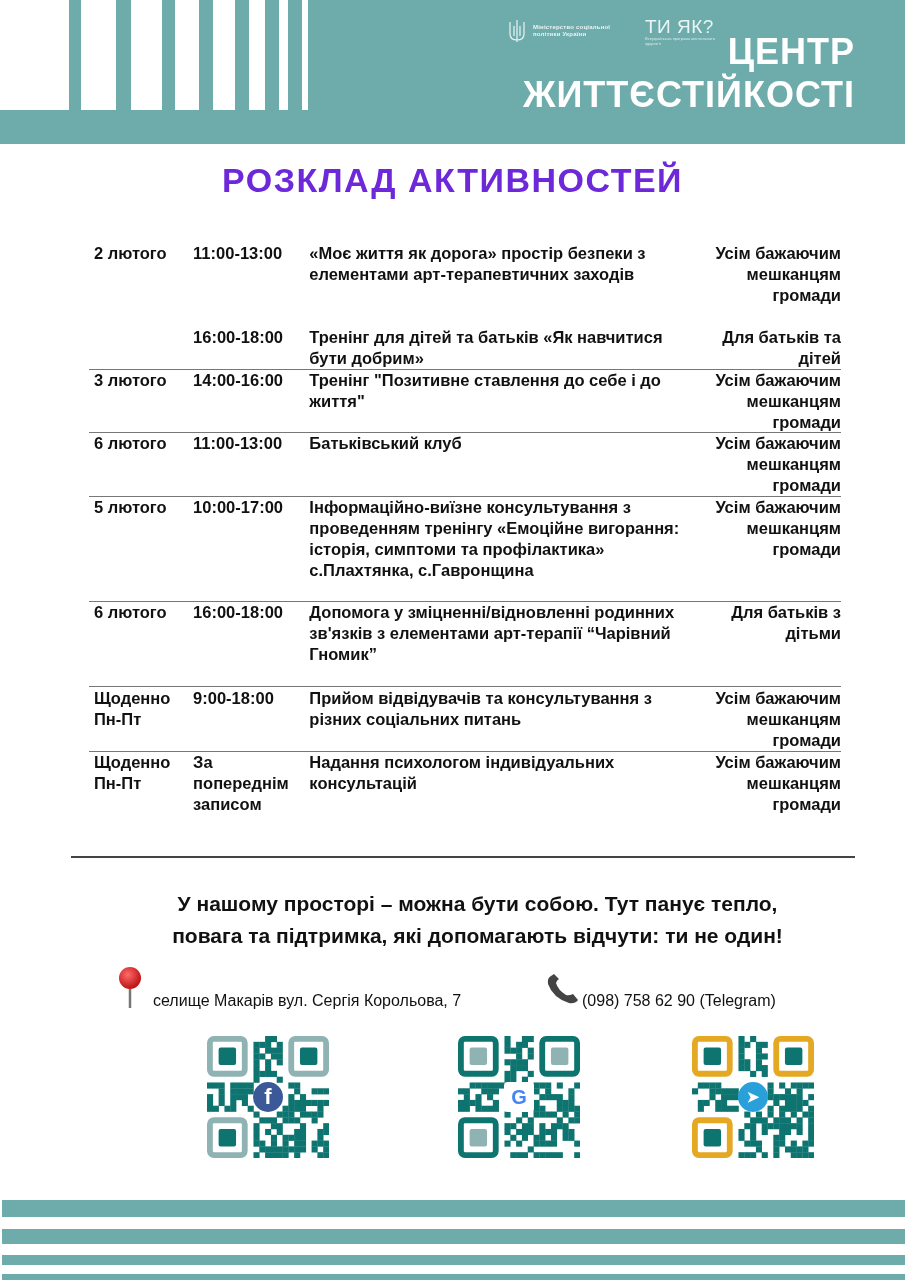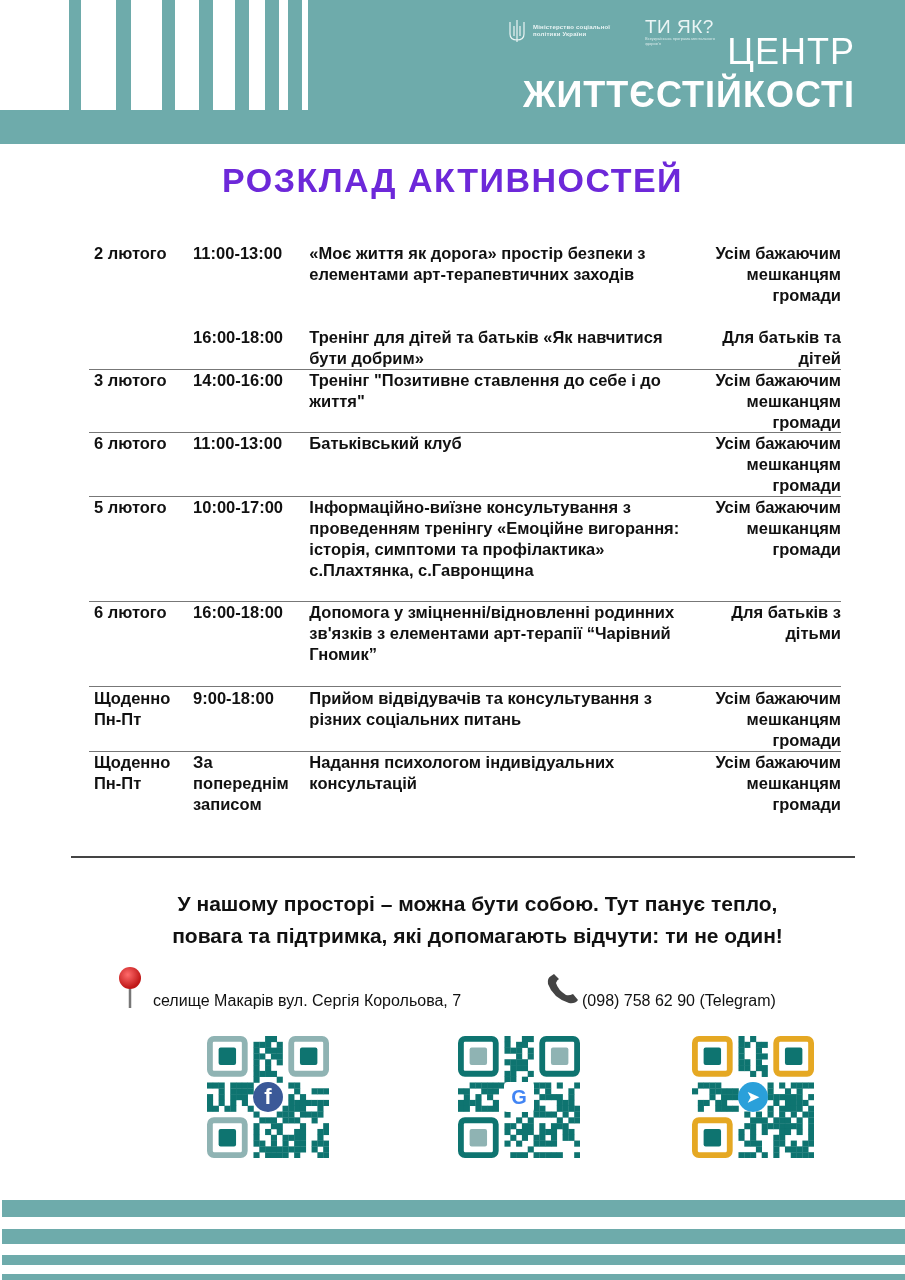--- a/index.html
+++ b/index.html
@@ -5,21 +5,21 @@
   html,body{margin:0;padding:0;background:#fff;}
   body{width:905px;height:1280px;position:relative;overflow:hidden;font-family:"Liberation Sans",sans-serif;color:#111;}
   .header{position:absolute;left:0;top:0;width:905px;height:144px;background:#6eabab;}
   .wstripe{position:absolute;top:0;height:110px;background:#fff;}
   .logos{position:absolute;left:507px;top:14px;height:34px;display:flex;align-items:center;color:#eaf4f4;}
   .trident{width:20px;height:26px;position:relative;margin-right:6px;}
   .ministry{font-size:6px;line-height:7px;font-weight:bold;letter-spacing:0.2px;width:90px;}
   .tiyak{margin-left:22px;display:flex;flex-direction:column;}
   .tiyak-main{font-size:19px;line-height:19px;letter-spacing:0.5px;}
   .tiyak-sub{font-size:4px;line-height:5px;width:80px;opacity:.85;}
-  .brand1{position:absolute;right:50px;top:33px;font-size:36px;font-weight:normal;color:#fff;letter-spacing:1px;line-height:38px;}
+  .brand1{position:absolute;right:50px;top:33px;font-size:36px;font-weight:bold;color:#fff;letter-spacing:1px;line-height:38px;}
   .brand2{position:absolute;right:50px;top:76px;font-size:36px;font-weight:bold;color:#fff;letter-spacing:1px;line-height:38px;}
   .title{position:absolute;left:0;width:905px;top:161px;text-align:center;font-size:34px;font-weight:bold;letter-spacing:1.5px;color:#6d28d9;}
   .sched{position:absolute;left:57px;top:243px;width:784px;}
   .row{position:relative;display:flex;font-weight:bold;font-size:16.5px;line-height:21px;border-bottom:1.5px solid #777;margin-left:32px;}
   .row.noline{border-bottom:none;}
   .c1{width:104px;padding-left:5px;}
   .c2{width:122px;}
   .c3{width:398px;}
   .c4{width:160px;text-align:right;}
   .divider{position:absolute;left:71px;top:856px;width:784px;height:2px;background:#444;}

